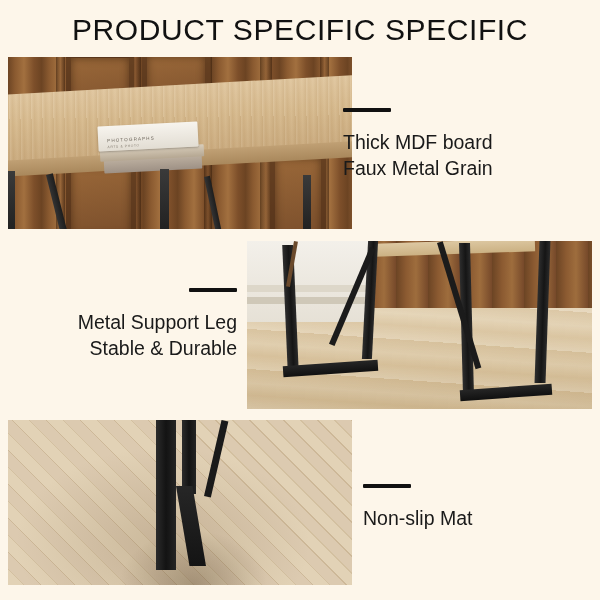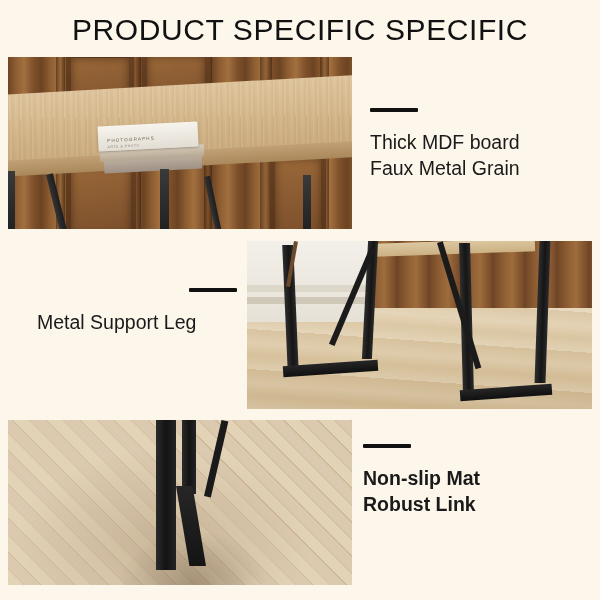--- a/index.html
+++ b/index.html
@@ -59,21 +59,21 @@
   .caption.align-right .cap-dash {
     margin-left: auto;
   }
   .cap-line {
     font-size: 19.5px;
     line-height: 26px;
     color: #1a1a1a;
     white-space: nowrap;
   }
   .caption.align-right {
-    text-align: left;
+    text-align: right;
   }
 
   
   #photo-1 { left: 8px; top: 57px; width: 344px; height: 172px; }
   .cabinet-bg {
     position: absolute; inset: 0;
     background:
       repeating-linear-gradient(90deg,
         #6d4524 0px, #8a5a30 7px, #a2703f 16px, #7d4f2a 26px, #6b4322 34px),
       linear-gradient(180deg, #8a5a30 0%, #744927 100%);
@@ -221,21 +221,21 @@
         </div>
       </div>
 
       <div class="metal-bar" style="left:152px; top:112px; width:9px; height:60px;"></div>
       <div class="metal-bar" style="left:295px; top:118px; width:8px; height:54px;"></div>
       <div class="metal-diag" style="left:38px;  top:118px; width:7px; height:58px; transform:rotate(-14deg);"></div>
       <div class="metal-diag" style="left:196px; top:120px; width:6px; height:56px; transform:rotate(-12deg);"></div>
       <div class="metal-bar" style="left:0px; top:114px; width:7px; height:58px;"></div>
     </div>
 
-    <div class="caption align-left" style="left:370px; top:108px;">
+    <div class="caption align-left" style="left:343px; top:108px;">
       <div class="cap-dash"></div>
       <div class="cap-line">Thick MDF board</div>
       <div class="cap-line">Faux Metal Grain</div>
     </div>
   </div>
 
   <div class="panel">
 
     <div class="photo" id="photo-2">
       <div class="floor-light"></div>
@@ -255,37 +255,37 @@
       <div class="leg-v" style="left:290px; top:0px; width:11px; height:142px; transform:skewX(-2deg);"></div>
       <div class="leg-foot" style="left:213px; top:146px; width:92px; height:11px; transform:rotate(-4deg);"></div>
       <div class="brace" style="left:190px; top:2px; width:6px; height:132px; transform:rotate(-17deg);"></div>
 
       <div class="brace" style="left:47px; top:0px; width:4px; height:46px; transform:rotate(10deg); background:#6b4a2c;"></div>
     </div>
 
     <div class="caption align-right" style="left:37px; top:288px; width:200px;">
       <div class="cap-dash"></div>
       <div class="cap-line">Metal Support Leg</div>
+      <div class="cap-line">Stable &amp; Durable</div>
     </div>
   </div>
 
   <div class="panel">
 
     <div class="photo" id="photo-3">
       <div class="herring"></div>
       <div class="herring-shade"></div>
 
       <div class="leg3-shadow" style="left:110px; top:110px; width:150px; height:55px;"></div>
 
       <div class="leg3" style="left:148px; top:-2px; width:20px; height:152px;"></div>
       <div class="leg3" style="left:174px; top:-2px; width:14px; height:76px;"></div>
       <div class="leg3" style="left:168px; top:66px; width:30px; height:80px; clip-path:polygon(0% 0%, 55% 0%, 100% 100%, 45% 100%); background:linear-gradient(180deg,#262626,#141414);"></div>
       <div class="leg3" style="left:196px; top:-2px; width:7px; height:78px; transform:rotate(13deg); transform-origin:bottom left; background:#1a1a1a;"></div>
     </div>
 
-    <div class="caption align-left" style="left:363px; top:444px;font-weight:bold;">
+    <div class="caption align-left" style="left:363px; top:484px;">
       <div class="cap-dash"></div>
       <div class="cap-line">Non-slip Mat</div>
-      <div class="cap-line">Robust Link</div>
     </div>
   </div>
 
 </div>
 
 </body></html>

